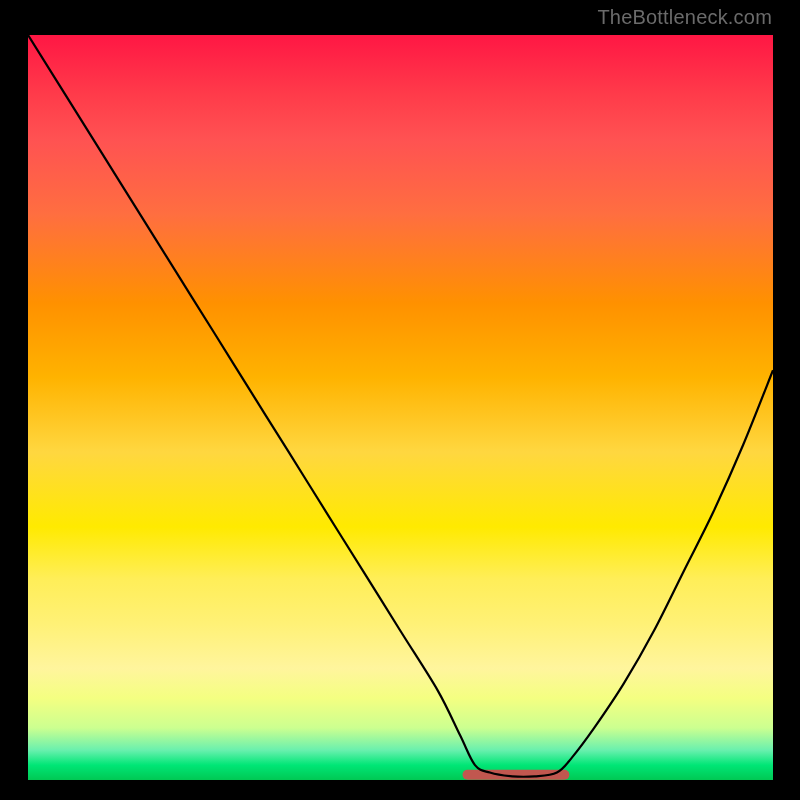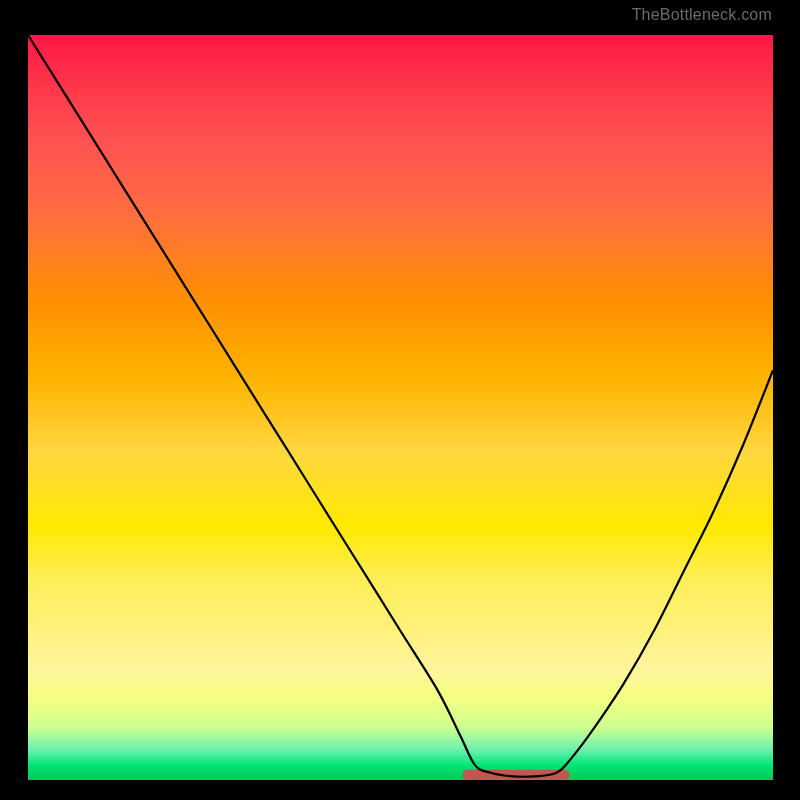--- a/index.html
+++ b/index.html
@@ -49,21 +49,21 @@
   }
   .svg-overlay {
     position: absolute;
     inset: 0;
   }
   .watermark {
     position: absolute;
     top: 6px;
     right: 28px;
     color: #6b6b6b;
-    font-size: 16px;
+    font-size: 20px;
     letter-spacing: 0.2px;
     font-weight: 400;
   }
   .red-segment {
     stroke: #c1574f;
     stroke-width: 10;
     stroke-linecap: round;
     fill: none;
   }
   .curve {

